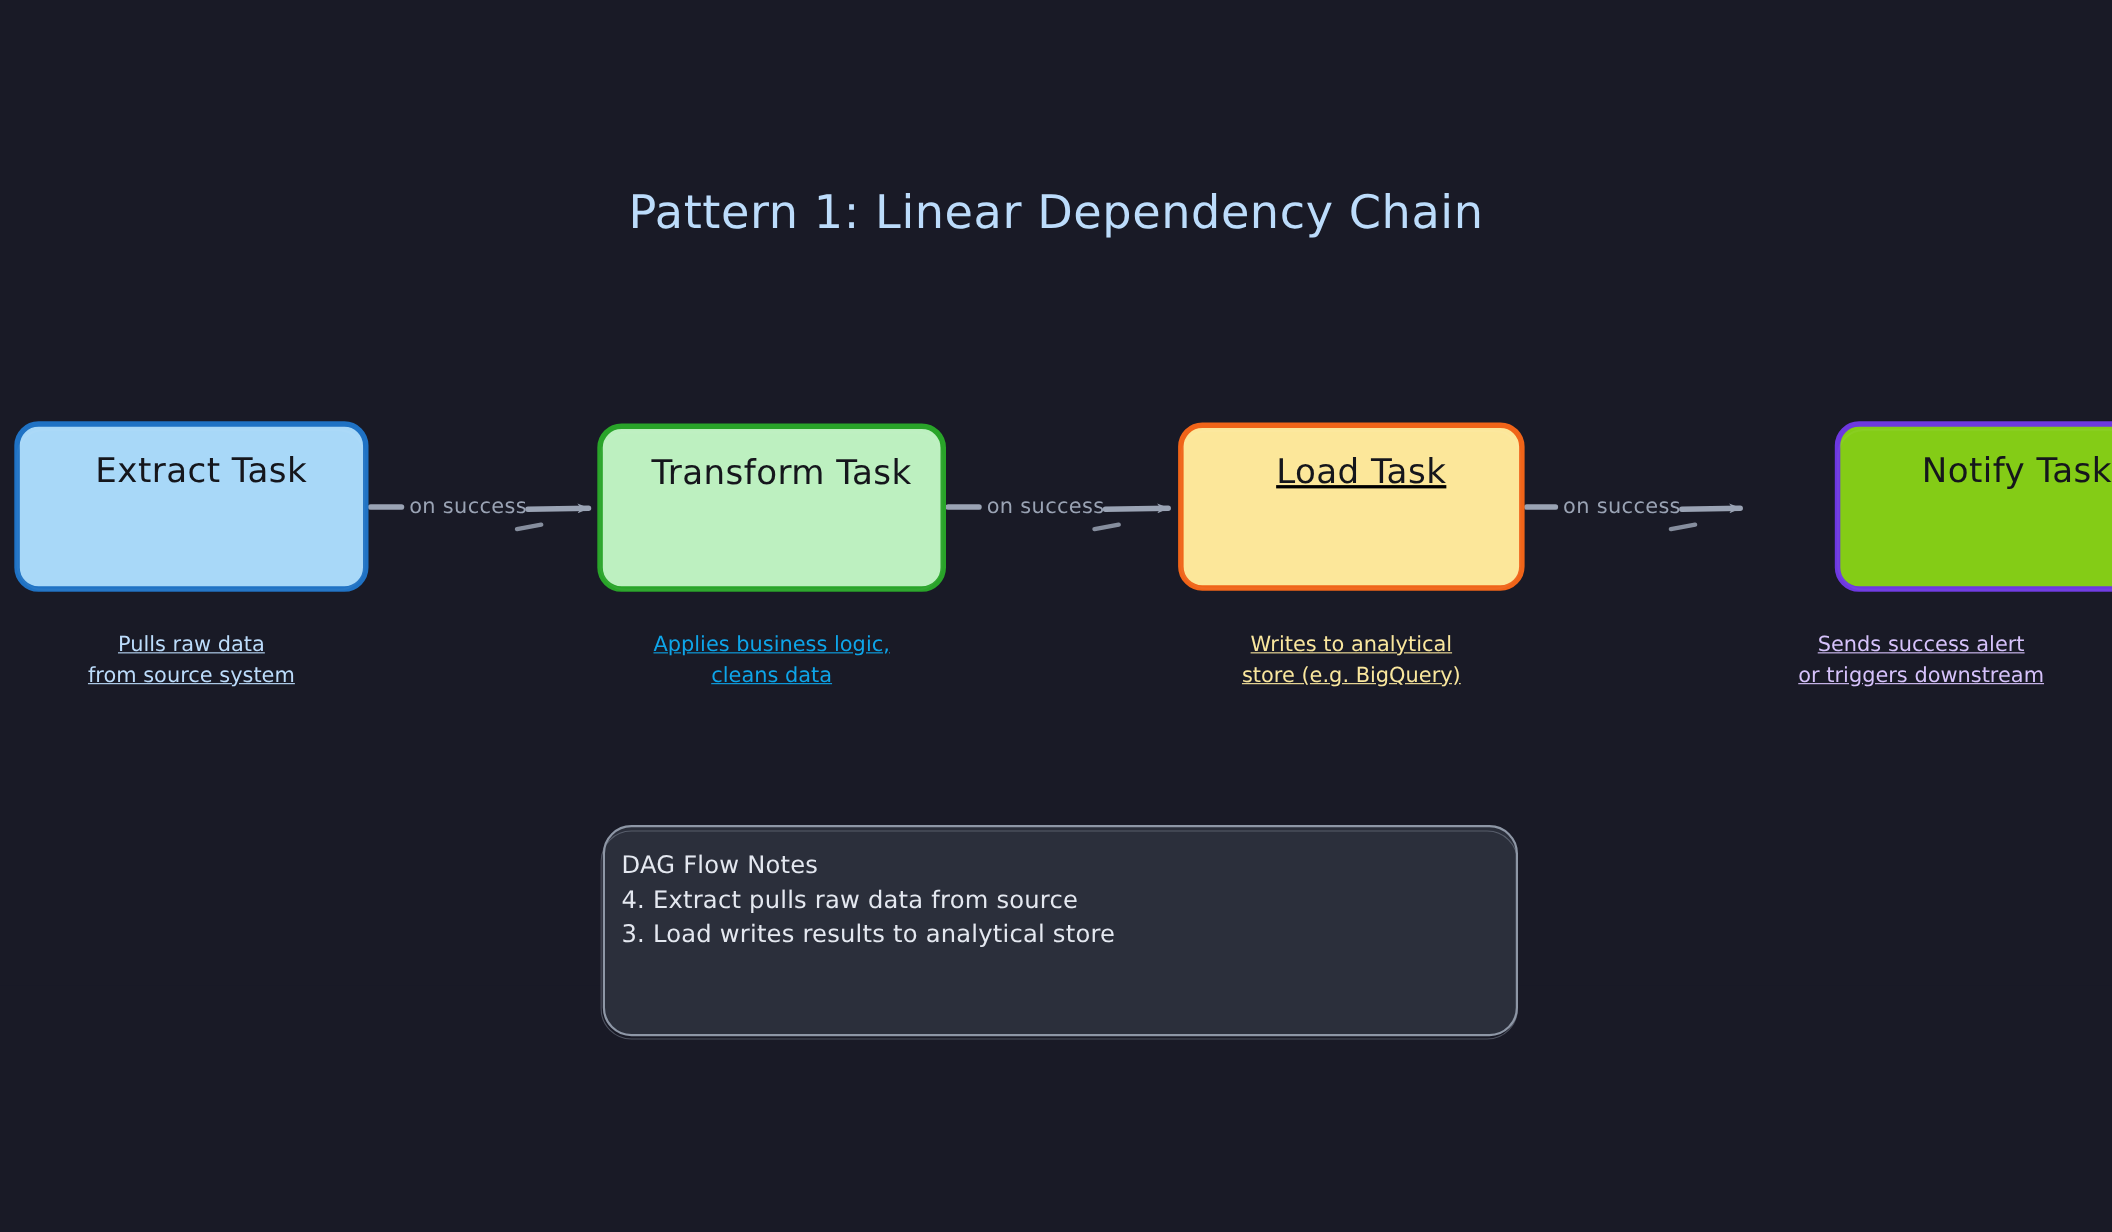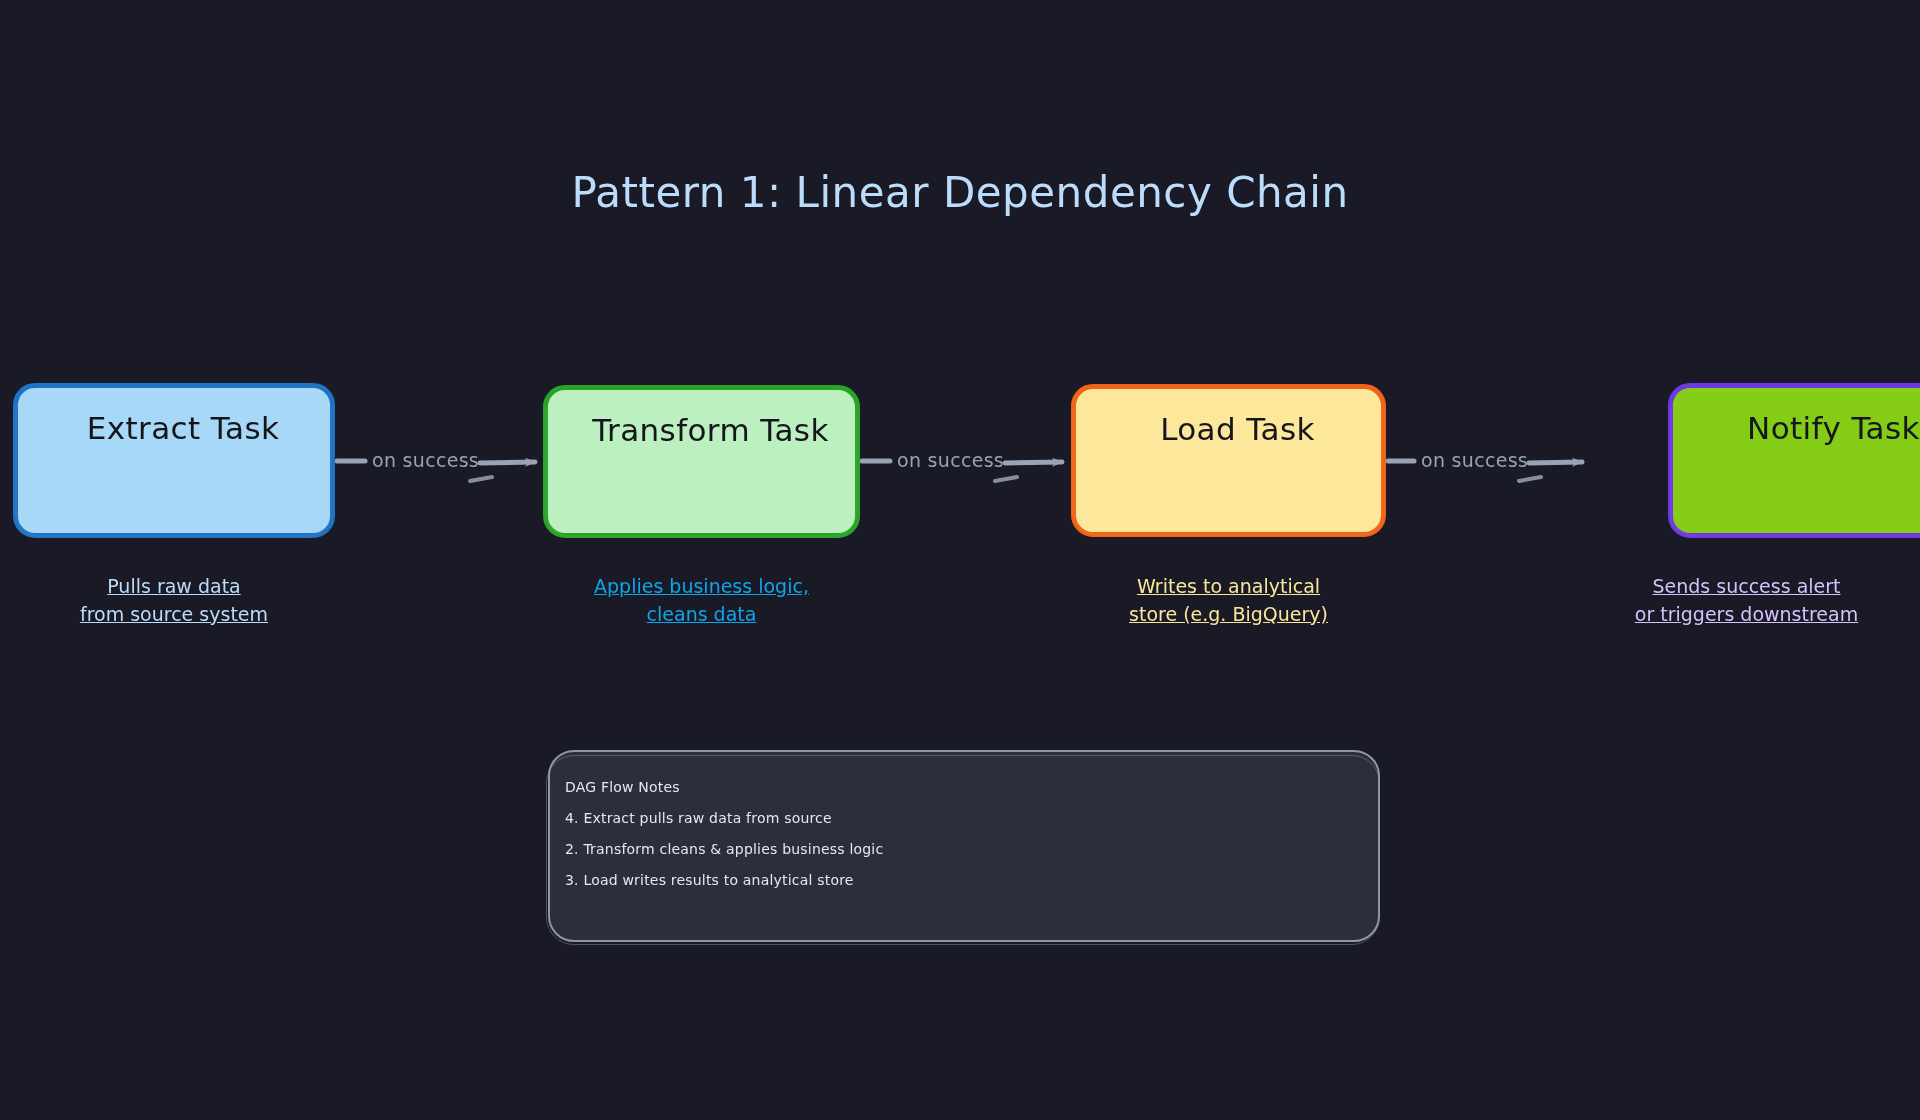--- a/index.html
+++ b/index.html
@@ -71,21 +71,21 @@
     border-radius: 24px;
     border: 2px solid rgba(255,255,255,0.045);
     pointer-events: none;
   }
 
   #node-extract   { left: 13px;   top: 383px; width: 322px; height: 155px;
                     background: #a8d8f8; border-color: #1f72c4; }
   #node-transform { left: 543px;  top: 385px; width: 317px; height: 153px;
                     background: #bdf0c0; border-color: #29a429; }
   #node-load      { left: 1071px; top: 384px; width: 315px; height: 153px;
-                    background: #fce79a; border-color: #f06418; }
+                    background: #fce79a; border-color: #f06418; text-decoration: underline; }
   #node-notify    { left: 1668px; top: 383px; width: 313px; height: 155px;
                     background: #84cc16; border-color: #6d38e0; }
 
   
   .caption {
     position: absolute;
     text-align: center;
     font-family: "DejaVu Sans", sans-serif;
     font-size: 19px;
     line-height: 28px;
@@ -142,21 +142,21 @@
     pointer-events: none;
   }
   #notes-content {
     position: absolute;
     left: 565px;
     top: 772px;
     width: 800px;
   }
   .notes-line {
     font-family: "DejaVu Sans", sans-serif;
-    font-size: 14px;
+    font-size: 22px;
     line-height: 31px;
     color: #e4e8f0;
     white-space: nowrap;
     letter-spacing: 0.2px;
   }
 </style>
 </head>
 <body>
 
 <div id="canvas">
@@ -214,17 +214,16 @@
   <div class="node" id="node-notify">
     <span class="node-label">Notify Task</span>
   </div>
   <div class="caption" id="caption-notify">Sends success alert
 or triggers downstream</div>
 
   <div id="notes-box"></div>
   <div id="notes-content">
     <div class="notes-line">DAG Flow Notes</div>
     <div class="notes-line">4. Extract pulls raw data from source</div>
-    <div class="notes-line">2. Transform cleans &amp; applies business logic</div>
     <div class="notes-line">3. Load writes results to analytical store</div>
   </div>
 
 </div>
 
 </body></html>

